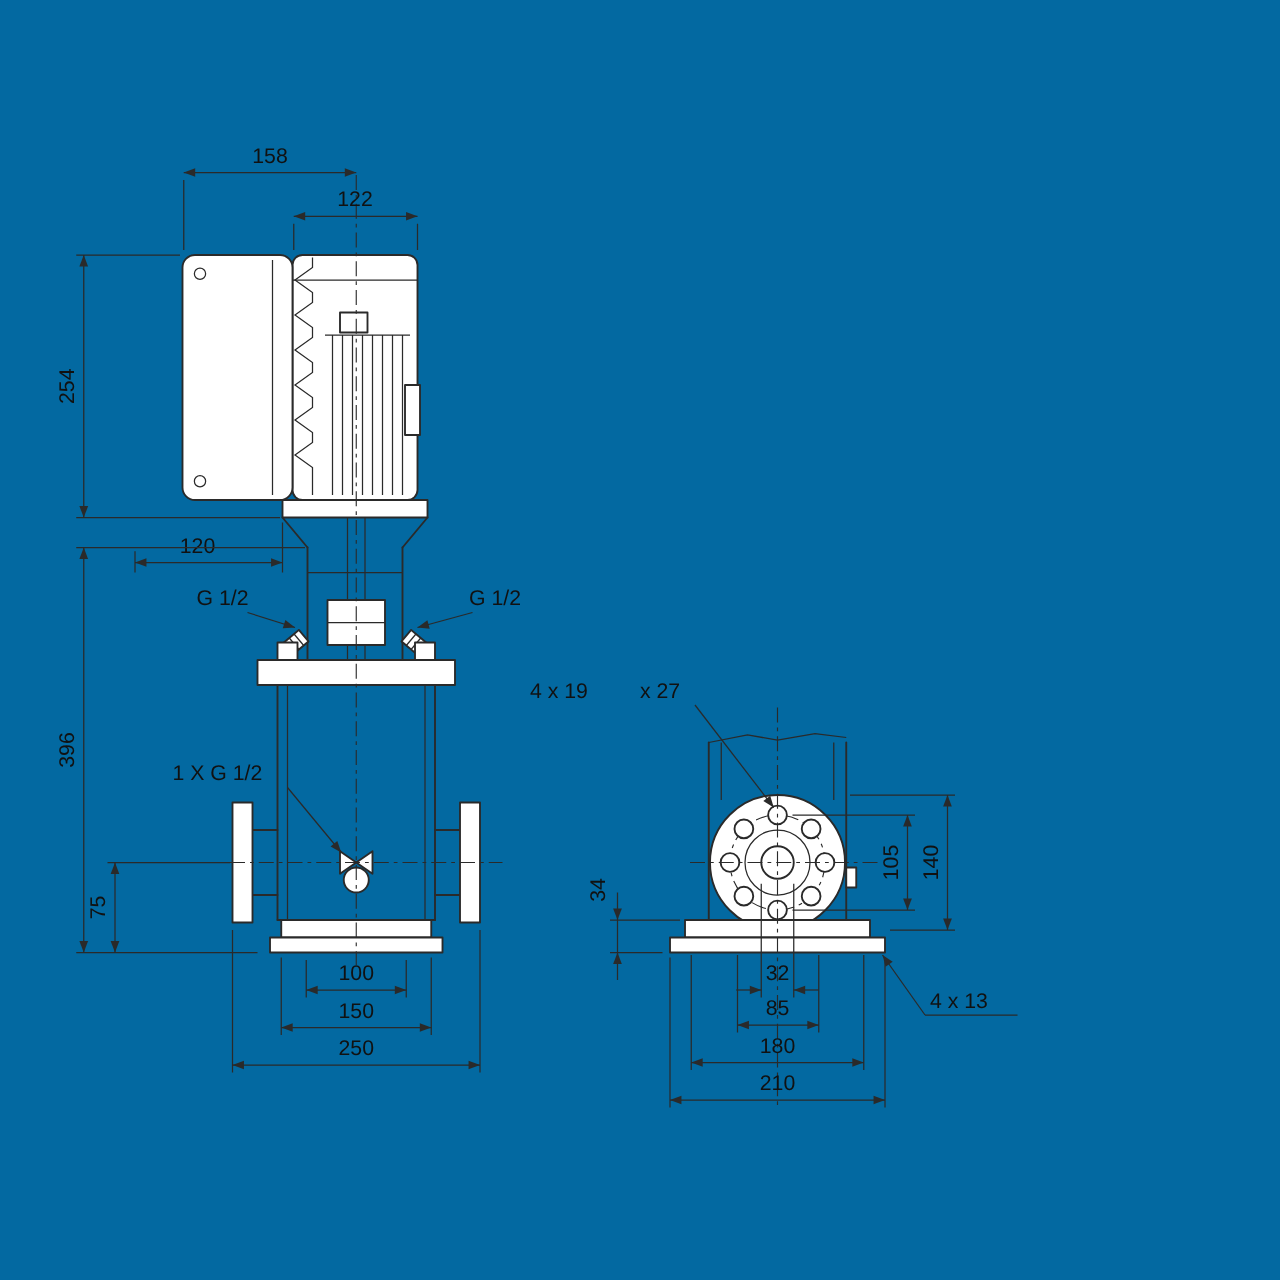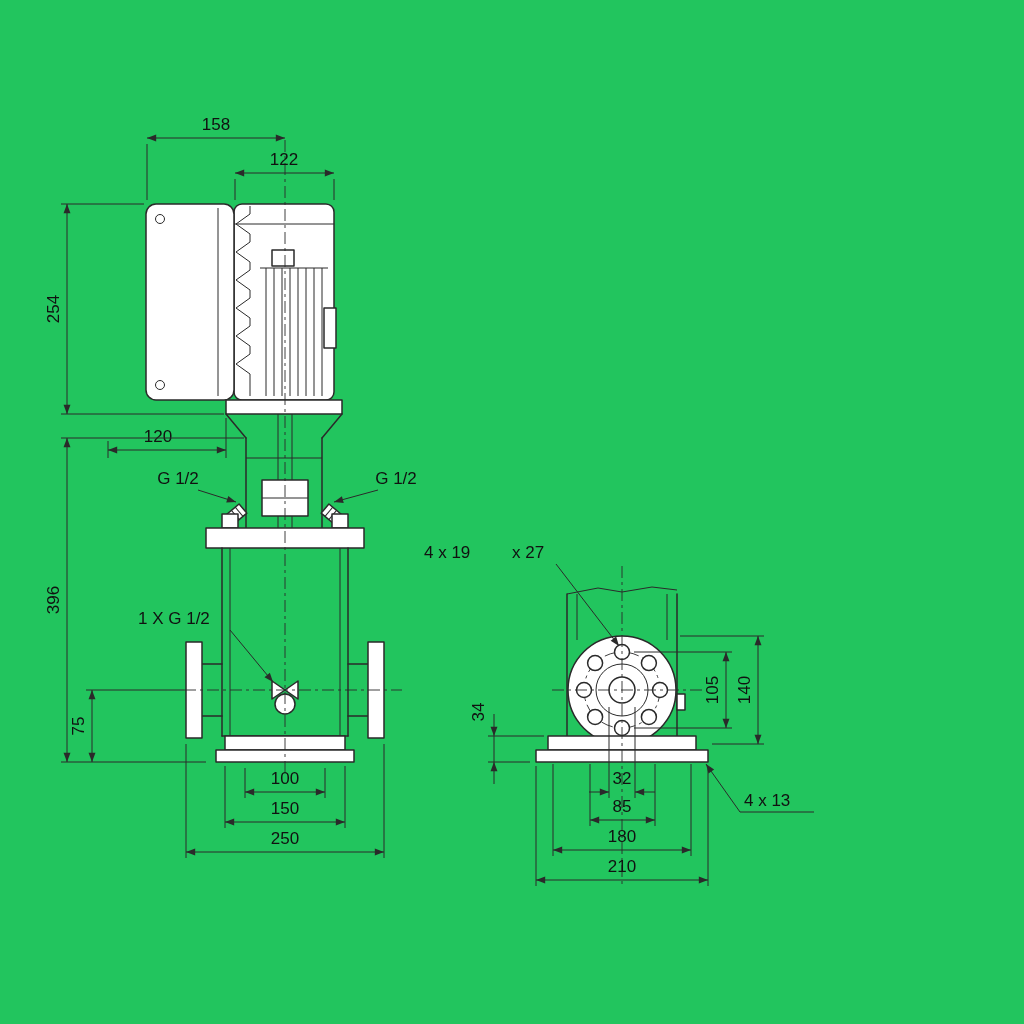--- a/index.html
+++ b/index.html
@@ -1,16 +1,16 @@
 <!DOCTYPE html>
 <html><head>
 <meta charset="utf-8">
 <style>
   html,body{margin:0;padding:0;background:#fff;}
-  .stage{width:1024px;height:1024px;background:#22c55e;position:relative;overflow:hidden;}
+  .stage{width:1024px;height:1024px;background:#0369a1;position:relative;overflow:hidden;}
   svg{display:block;}
   .ln{fill:none;stroke:#2a2a2a;stroke-width:1.5;stroke-linejoin:round;stroke-linecap:round;}
   .fw{fill:#ffffff;stroke:#2a2a2a;stroke-width:1.5;stroke-linejoin:round;}
   .thin{fill:none;stroke:#2a2a2a;stroke-width:1;}
   .dim{fill:none;stroke:#2a2a2a;stroke-width:1;}
   .cl{fill:none;stroke:#2a2a2a;stroke-width:0.9;stroke-dasharray:12 4 3 4;}
   text.dimtxt{font-family:"Liberation Sans",sans-serif;font-size:17px;fill:#111111;}
 </style>
 </head>
 <body>

